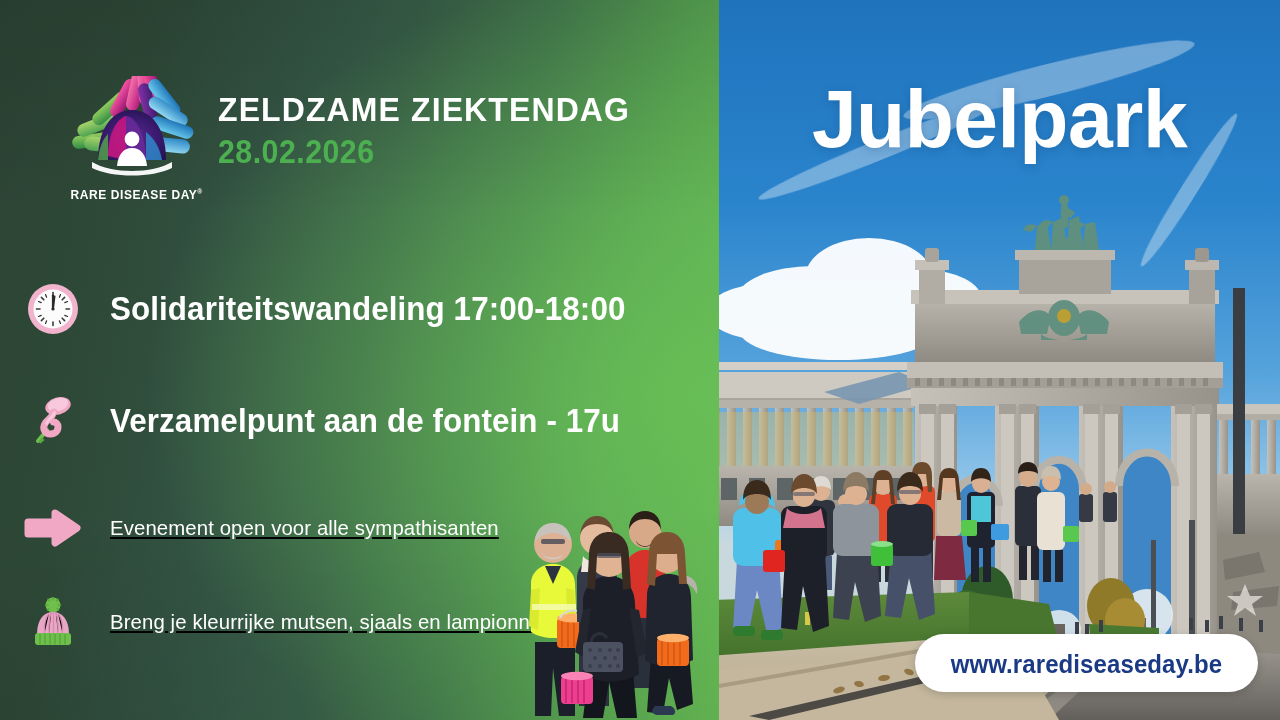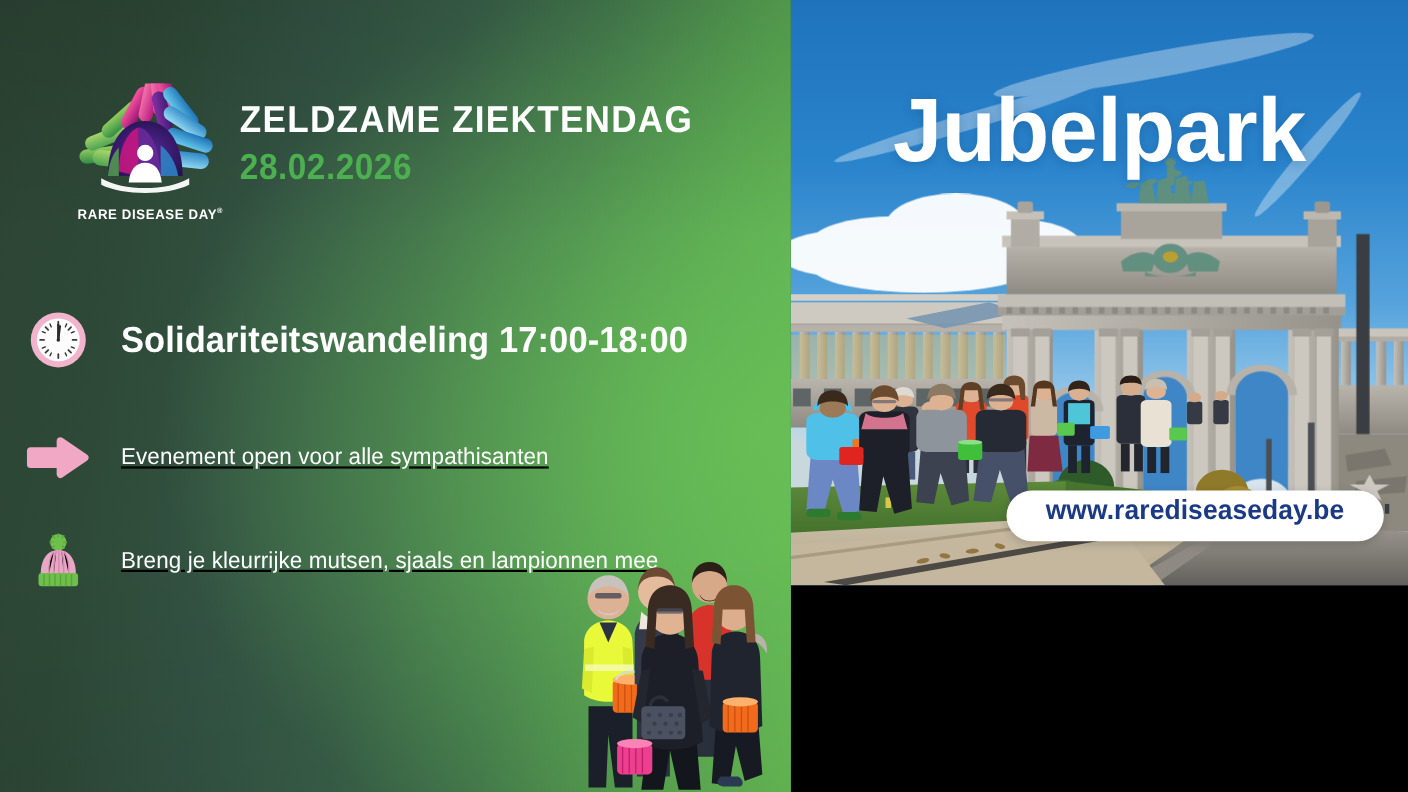--- a/index.html
+++ b/index.html
@@ -91,21 +91,21 @@
   
   .cutout-walkers {
     position:absolute; left:505px; bottom:0;
     width:215px; height:228px;
     z-index:7;
   }
 
   
   .photo-panel {
     position:absolute; left:719px; top:0;
-    width:561px; height:532px;
+    width:561px; height:720px;
     overflow:hidden;
     background:#2f7dc4;
   }
   .sky {
     position:absolute; inset:0;
     background:linear-gradient(180deg,#1f73bd 0%, #2a84cc 28%, #56a3dc 52%, #8cc2e8 66%, #b9d6e8 72%, #c9d8dd 76%, #c9d8dd 100%);
   }
   .photo-svg { position:absolute; inset:0; width:100%; height:100%; display:block; }
 
   .park-title {
@@ -116,24 +116,24 @@
     font-size:82px;
     font-weight:bold;
     letter-spacing:-0.5px;
     line-height:1;
     z-index:20;
     text-shadow:0 2px 10px rgba(0,40,80,0.22);
     transform:scaleX(0.98);
   }
 
   .url-pill {
-    position:absolute; right:22px; bottom:40px;
+    position:absolute; right:22px; bottom:28px;
     background:#ffffff;
     border-radius:40px;
-    padding:4px 30px 13px;
+    padding:16px 30px 13px;
     z-index:21;
     box-shadow:0 2px 8px rgba(0,0,0,0.18);
   }
   .url-text {
     color:#1b3a86;
     font-family:"Liberation Sans Narrow","Liberation Sans", sans-serif;
     font-size:25px;
     font-weight:bold;
     letter-spacing:0.1px;
     white-space:nowrap;
@@ -265,20 +265,33 @@
               <line x1="12.5" y1="19.5" x2="15.2" y2="20.6"></line>
             </g>
             <line x1="27" y1="27" x2="27" y2="13.5" stroke="#2a2a2a" stroke-width="2.2" stroke-linecap="round"></line>
             <line x1="27" y1="27" x2="28.6" y2="14.5" stroke="#2a2a2a" stroke-width="1.8" stroke-linecap="round"></line>
             <circle cx="27" cy="27" r="1.6" fill="#2a2a2a"></circle>
           </svg>
         </span>
         <span class="info-text">Solidariteitswandeling 17:00-18:00</span>
       </div>
 
+      <div class="info-item big">
+        <span class="info-icon">
+          <svg width="50" height="56" viewBox="0 0 50 56">
+            <path d="M10 48 L19 37" stroke="#6fbf4c" stroke-width="4" stroke-linecap="round"></path>
+            <path d="M10.5 48.5 L14 44.5 L16.5 47 L12.5 50.5 Z" fill="#5aa83e"></path>
+            <ellipse cx="30" cy="13" rx="13" ry="8.5" fill="#f0a8c4" transform="rotate(-16 30 13)"></ellipse>
+            <ellipse cx="30" cy="11.6" rx="10.5" ry="6.4" fill="#f8c8dc" transform="rotate(-16 30 11.6)"></ellipse>
+            <path d="M26 19 C24 25 19.5 26.5 17 30.5 C14 35.5 17 41 22.5 41 C27 41 30 38 30 34 C30 30.5 27.8 29 25.5 29" fill="none" stroke="#f0a8c4" stroke-width="7" stroke-linecap="round"></path>
+            <path d="M26.5 19.5 C24.8 24.5 20.5 26 18.5 30.5" fill="none" stroke="#f8c8dc" stroke-width="3" stroke-linecap="round"></path>
+          </svg>
+        </span>
+        <span class="info-text">Verzamelpunt aan de fontein - 17u</span>
+      </div>
 
       <div class="info-item small">
         <span class="info-icon">
           <svg width="58" height="40" viewBox="0 0 58 40">
             <path d="M4 14 L31 14 L31 5 L53 20 L31 35 L31 26 L4 26 Z" fill="#f0a8c4" stroke="#f0a8c4" stroke-width="7" stroke-linejoin="round"></path>
           </svg>
         </span>
         <span class="info-text">Evenement open voor alle sympathisanten</span>
       </div>
 

